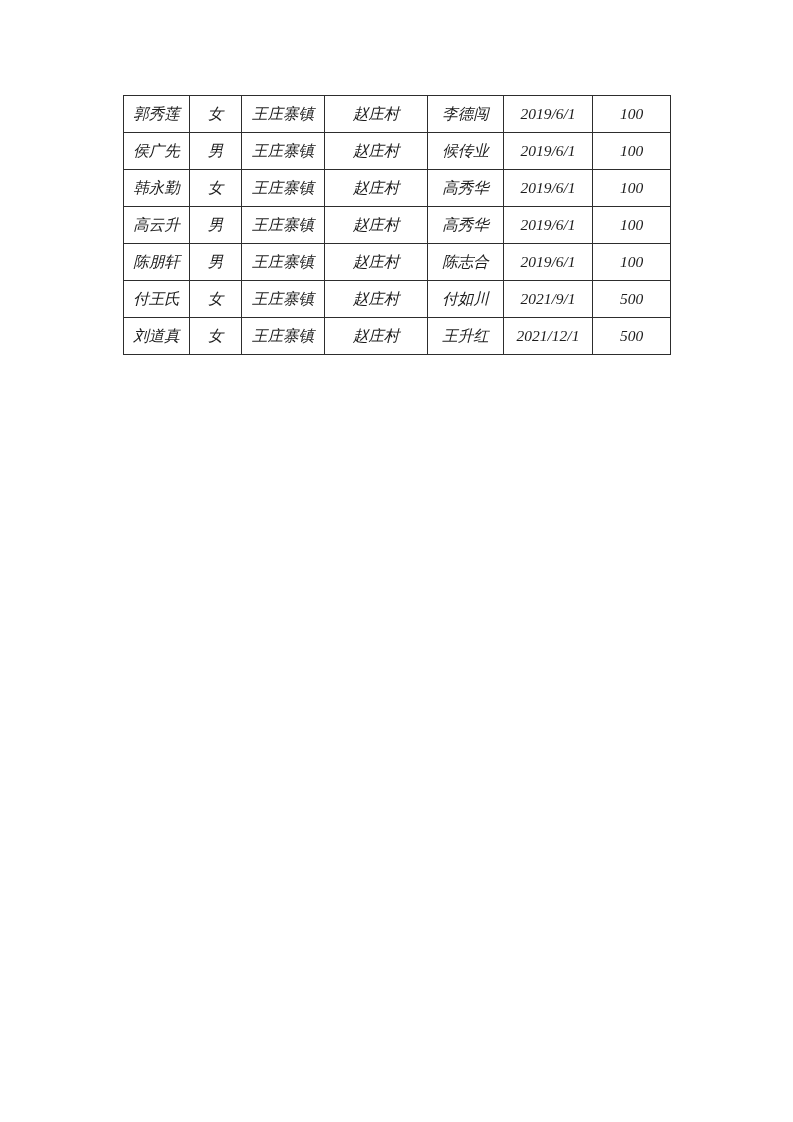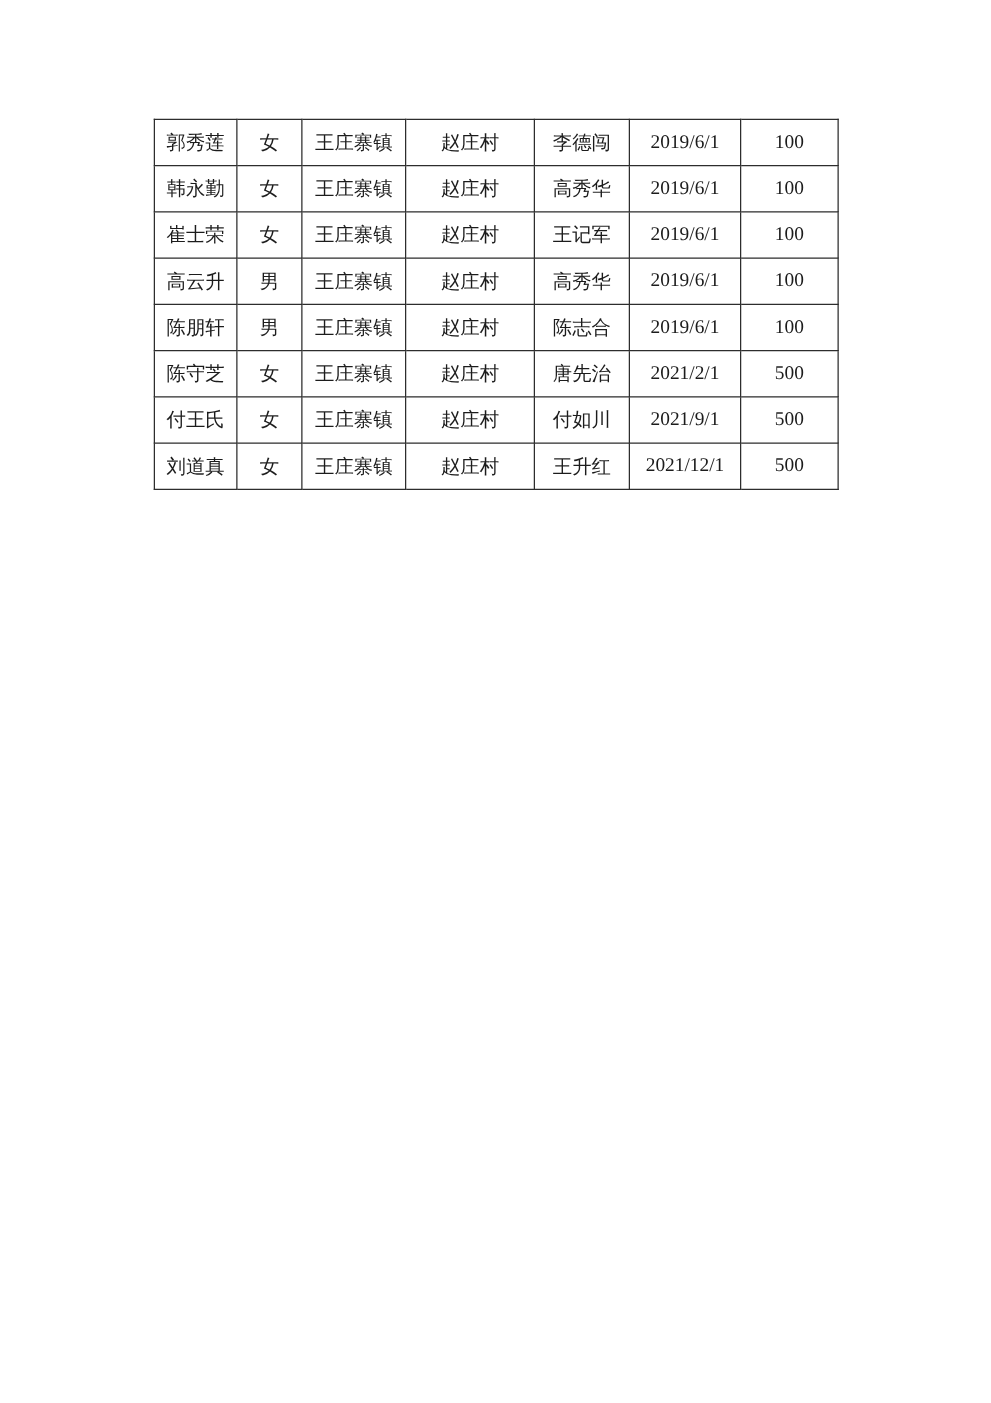--- a/index.html
+++ b/index.html
@@ -7,20 +7,21 @@
     padding: 0;
     background: #ffffff;
   }
   .page {
     position: relative;
     width: 793px;
     height: 1122px;
     background: #ffffff;
     overflow: hidden;
     font-family: "Liberation Serif", "DejaVu Serif", serif;
+    font-style: italic;
   }
   table.records {
     position: absolute;
     left: 123px;
     top: 95px;
     border-collapse: collapse;
     table-layout: fixed;
     width: 547px;
   }
   table.records td {
@@ -53,63 +54,54 @@
         <tr>
           <td>郭秀莲</td>
           <td>女</td>
           <td>王庄寨镇</td>
           <td>赵庄村</td>
           <td>李德闯</td>
           <td>2019/6/1</td>
           <td>100</td>
         </tr>
         <tr>
+          <td>侯广先</td>
+          <td>男</td>
+          <td>王庄寨镇</td>
+          <td>赵庄村</td>
+          <td>候传业</td>
+          <td>2019/6/1</td>
+          <td>100</td>
+        </tr>
+        <tr>
           <td>韩永勤</td>
           <td>女</td>
           <td>王庄寨镇</td>
           <td>赵庄村</td>
           <td>高秀华</td>
-          <td>2019/6/1</td>
-          <td>100</td>
-        </tr>
-        <tr>
-          <td>崔士荣</td>
-          <td>女</td>
-          <td>王庄寨镇</td>
-          <td>赵庄村</td>
-          <td>王记军</td>
           <td>2019/6/1</td>
           <td>100</td>
         </tr>
         <tr>
           <td>高云升</td>
           <td>男</td>
           <td>王庄寨镇</td>
           <td>赵庄村</td>
           <td>高秀华</td>
           <td>2019/6/1</td>
           <td>100</td>
         </tr>
         <tr>
           <td>陈朋轩</td>
           <td>男</td>
           <td>王庄寨镇</td>
           <td>赵庄村</td>
           <td>陈志合</td>
           <td>2019/6/1</td>
           <td>100</td>
-        </tr>
-        <tr>
-          <td>陈守芝</td>
-          <td>女</td>
-          <td>王庄寨镇</td>
-          <td>赵庄村</td>
-          <td>唐先治</td>
-          <td>2021/2/1</td>
-          <td>500</td>
         </tr>
         <tr>
           <td>付王氏</td>
           <td>女</td>
           <td>王庄寨镇</td>
           <td>赵庄村</td>
           <td>付如川</td>
           <td>2021/9/1</td>
           <td>500</td>
         </tr>

